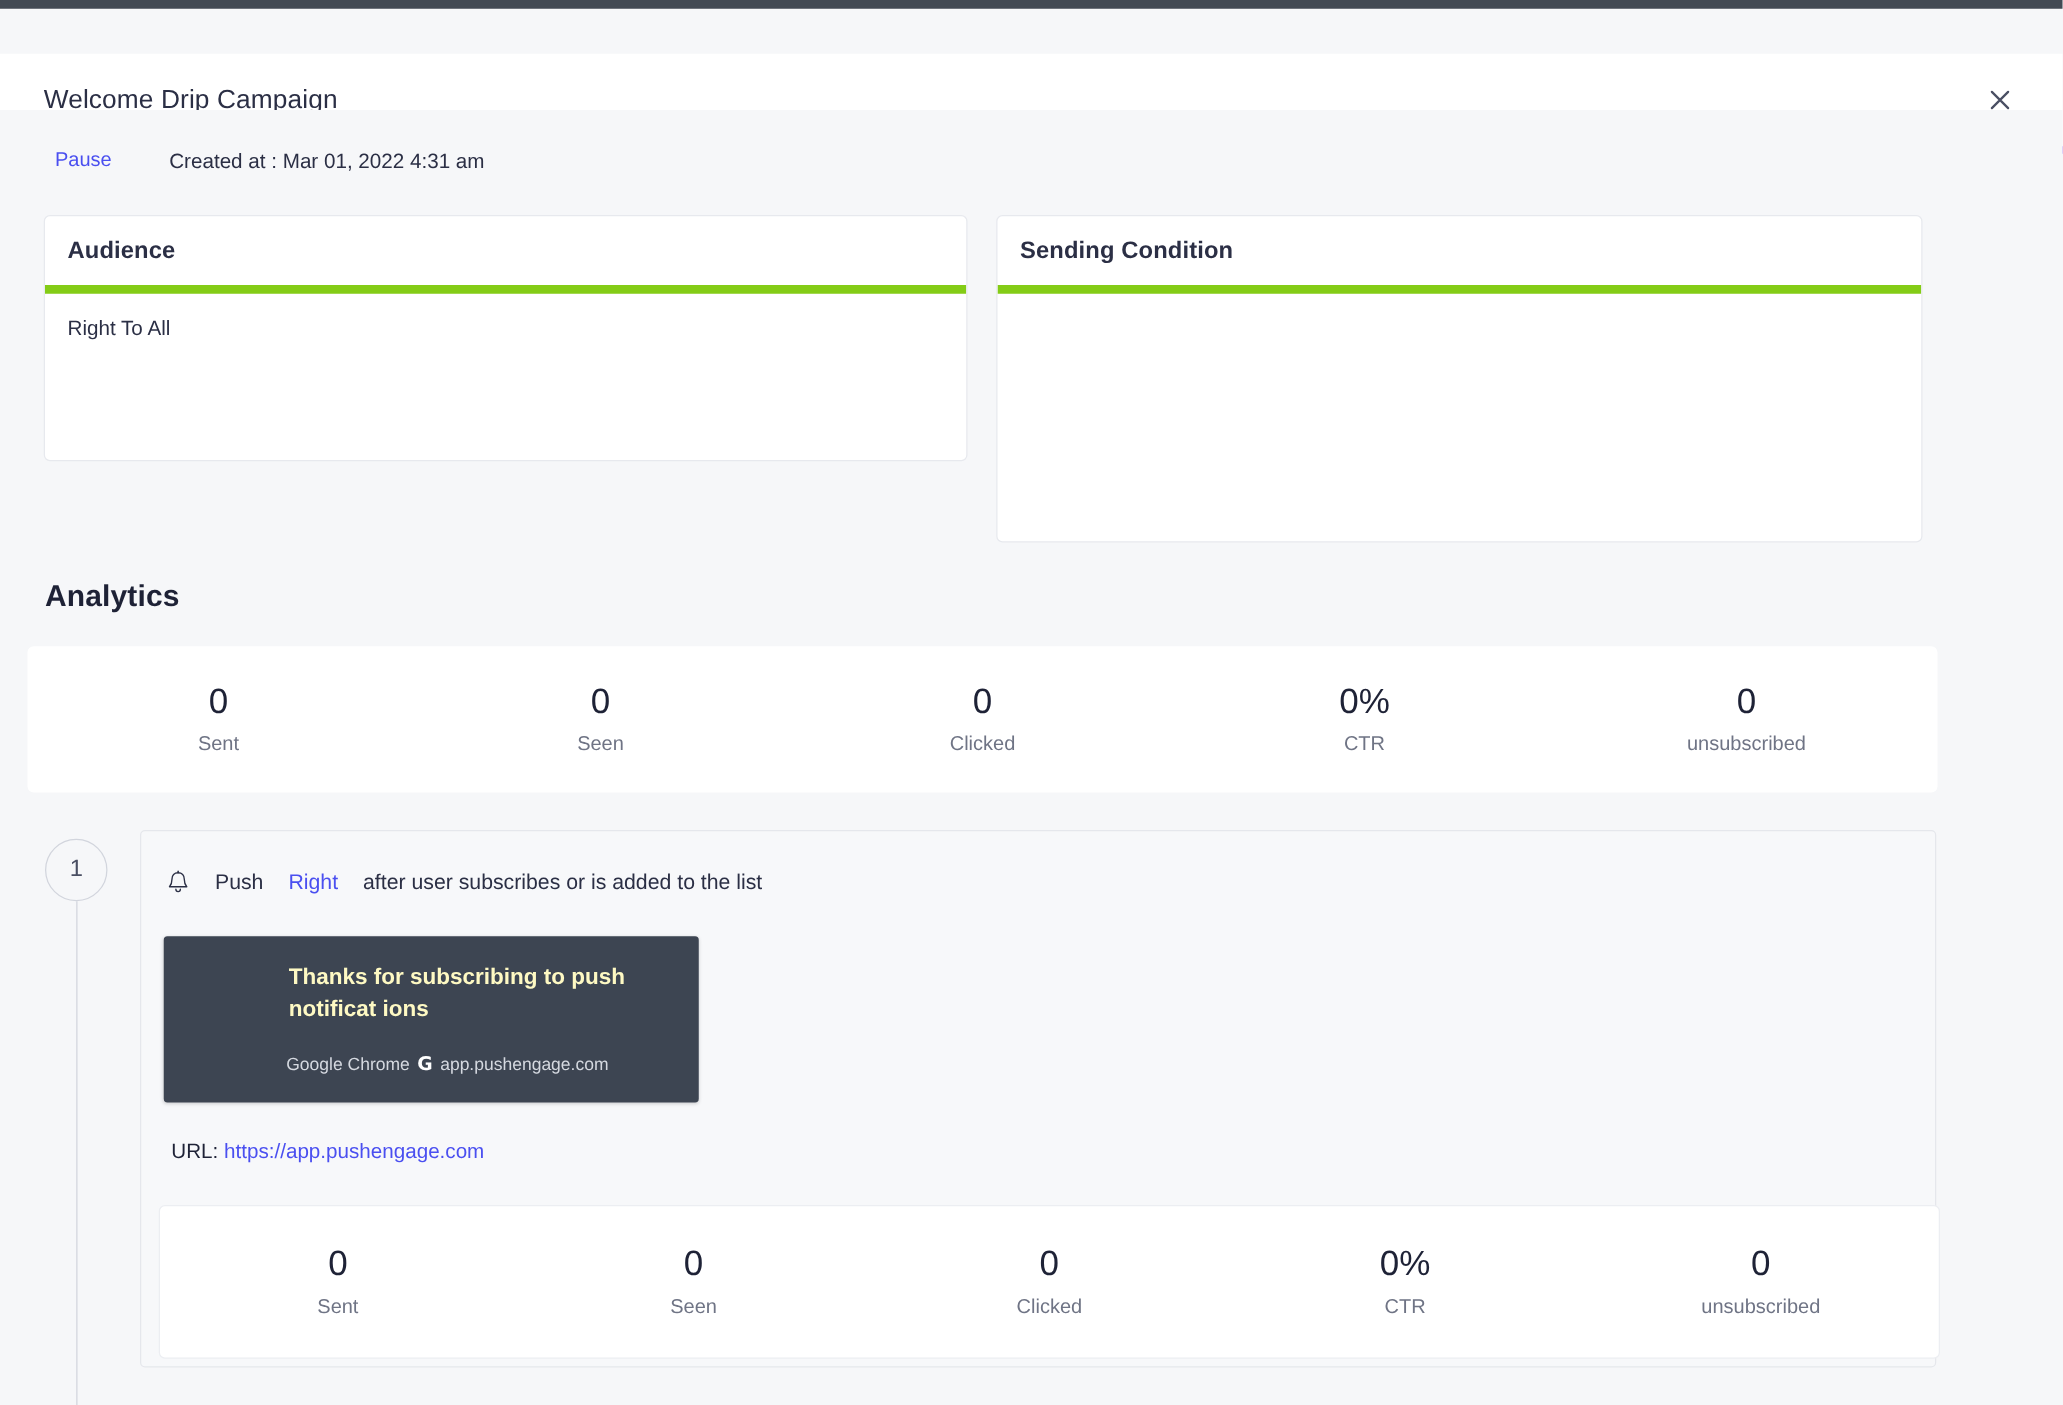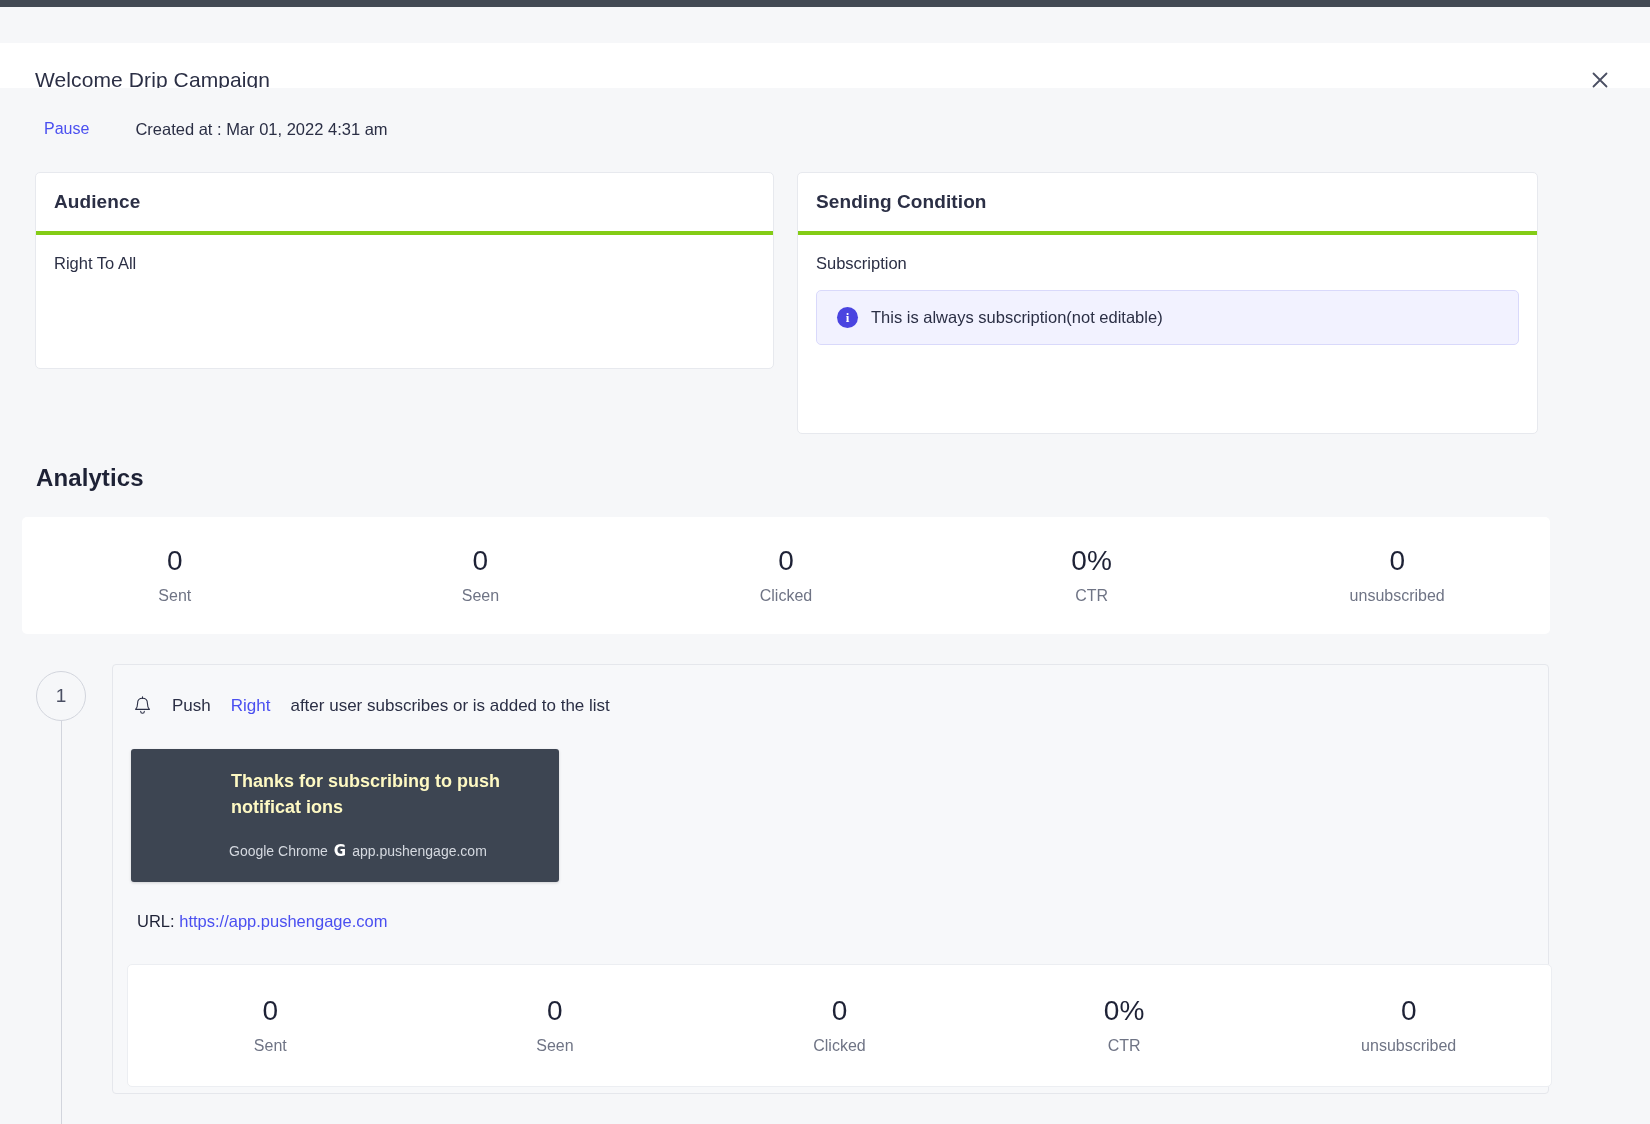--- a/index.html
+++ b/index.html
@@ -91,21 +91,21 @@
     overflow: hidden;
   }
   .card.audience { width: 739px; height: 197px; }
   .card.sending  { width: 741px; height: 262px; }
 
   .card-head {
     height: 62px;
     display: flex;
     align-items: center;
     padding: 0 18px;
-    border-bottom: 4px solid #84cc16;
+    border-bottom: 7px solid #84cc16;
     font-size: 19px;
     font-weight: 700;
     color: #2b2f45;
     letter-spacing: 0.1px;
   }
   .card-body { padding: 19px 18px 0 18px; }
   .card-body .plain {
     font-size: 16.5px;
     color: #2b2f45;
   }
@@ -312,27 +312,20 @@
 
     <div class="card audience">
       <div class="card-head">Audience</div>
       <div class="card-body">
         <div class="plain">Right To All</div>
       </div>
     </div>
 
     <div class="card sending">
       <div class="card-head">Sending Condition</div>
-      <div class="card-body">
-        <div class="sub-label">Subscription</div>
-        <div class="info-box">
-          <span class="info-icon">i</span>
-          <span class="info-text">This is always subscription(not editable)</span>
-        </div>
-      </div>
     </div>
 
   </div>
 
   <div class="analytics-title">Analytics</div>
 
   <div class="stats-card">
     <div class="stat">
       <div class="stat-value">0</div>
       <div class="stat-label">Sent</div>

